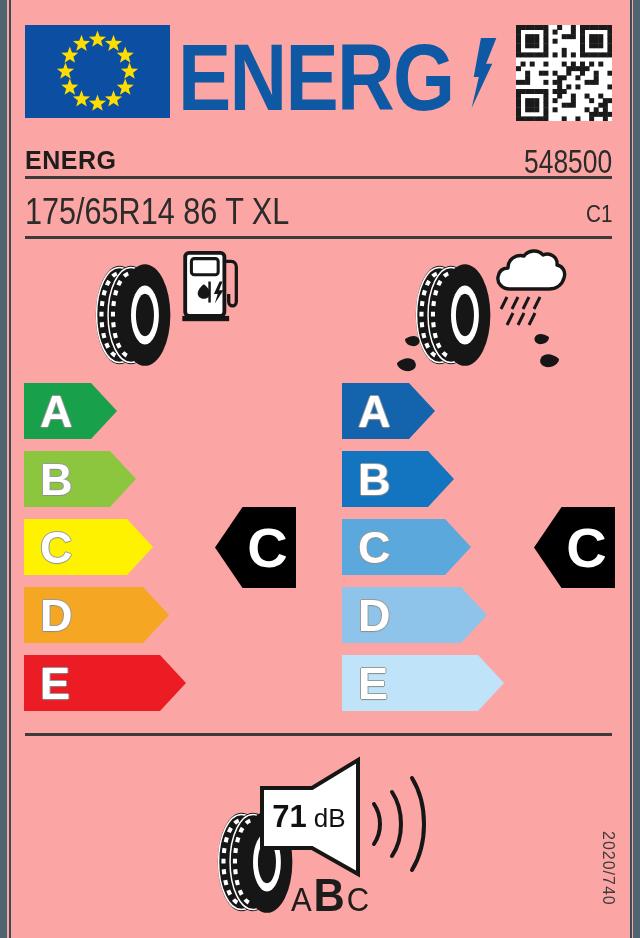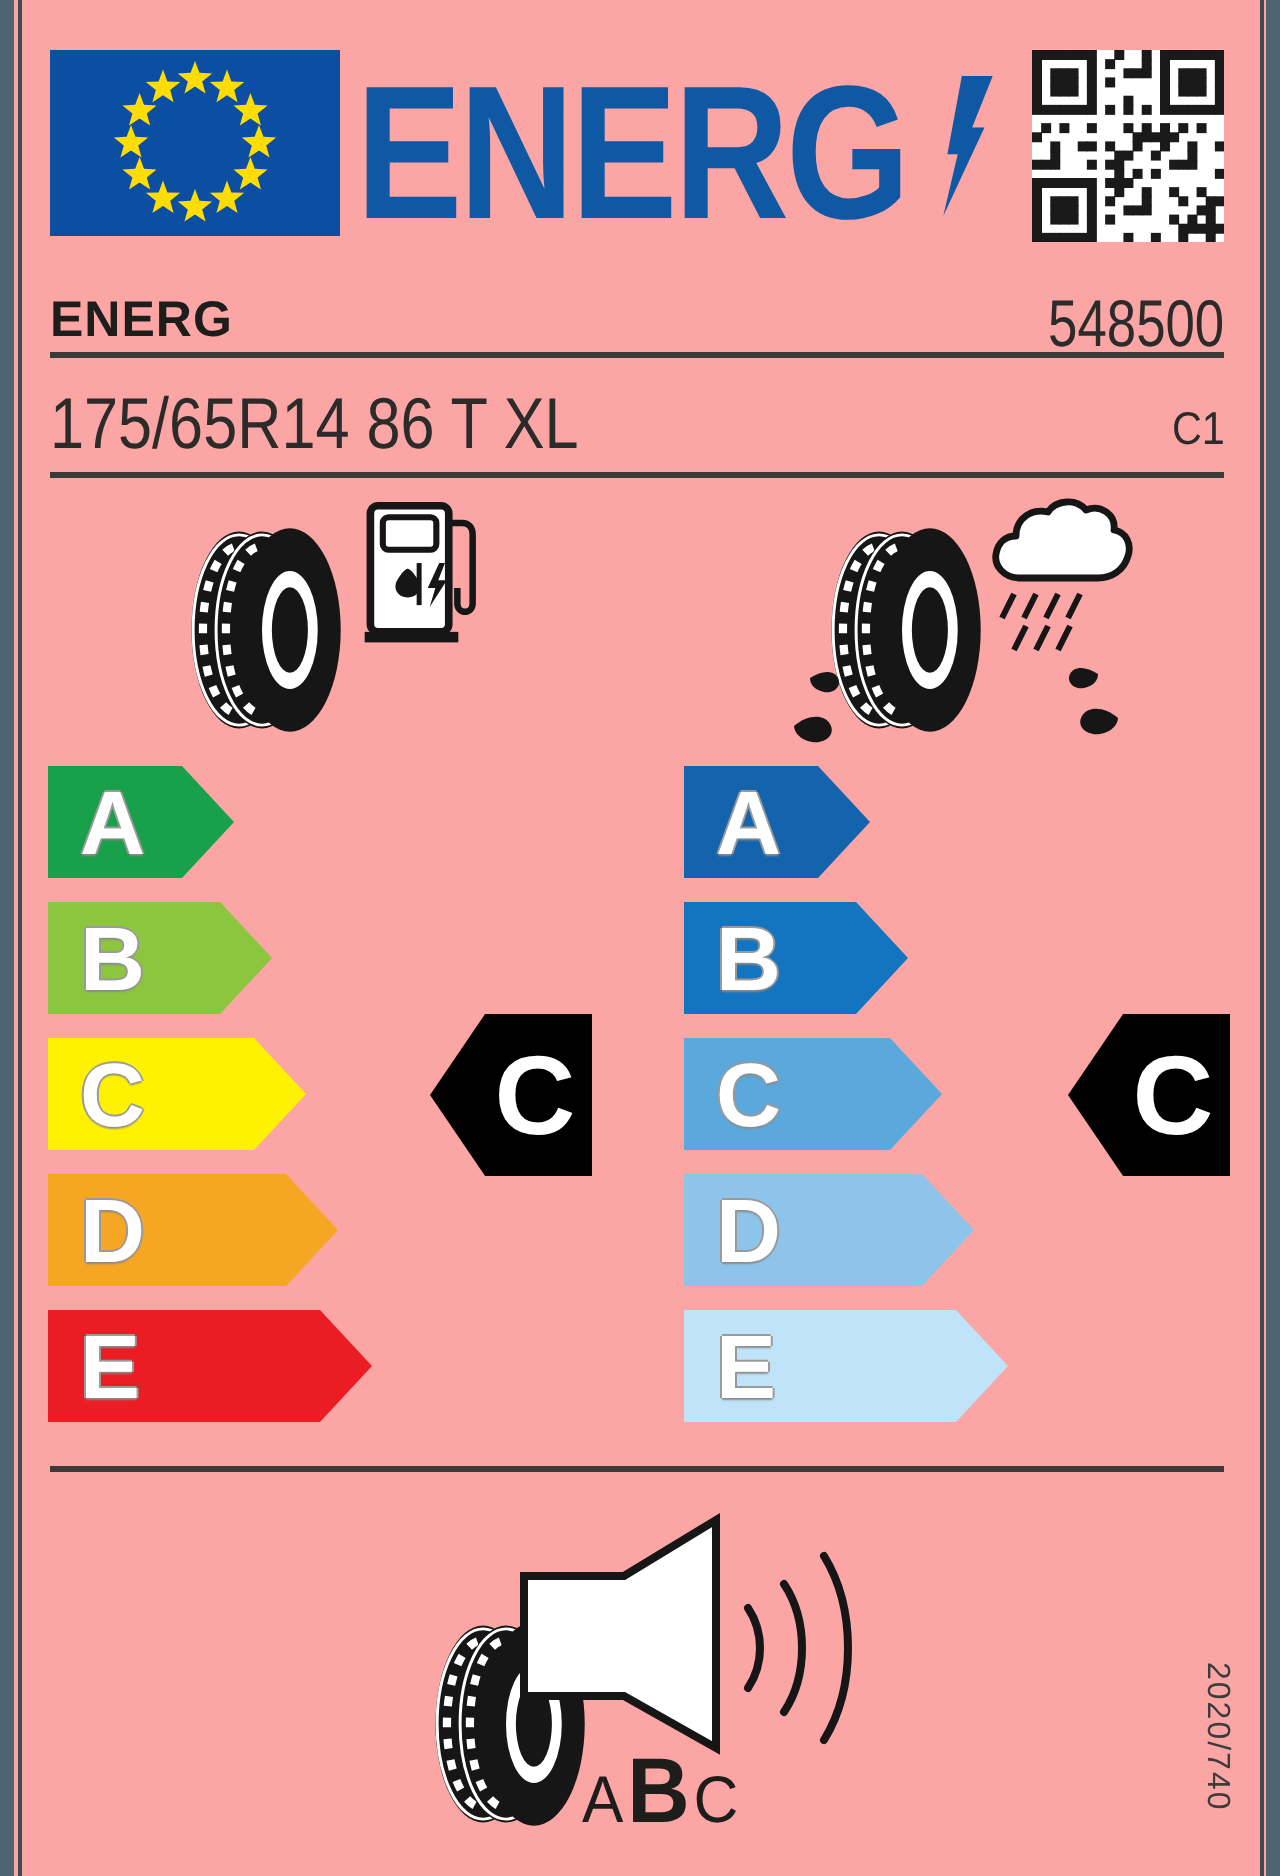--- a/index.html
+++ b/index.html
@@ -396,20 +396,24 @@
   <svg class="icon horn" viewBox="0 0 104 122">
     <polygon points="4,32 54,32 100,4 100,118 54,92 4,92" fill="#fff" stroke="#161616" stroke-width="4" stroke-linejoin="miter"></polygon>
   </svg>
   <svg class="icon noise-arcs" viewBox="0 0 64 120">
     <g fill="none" stroke="#161616" stroke-width="4" stroke-linecap="round">
       <path d="M6,40 C14,52 14,68 6,80"></path>
       <path d="M24,28 C36,46 36,74 24,92"></path>
       <path d="M44,14 C60,40 60,80 44,106"></path>
     </g>
   </svg>
+  <div class="noise-value">
+    <span class="num">71</span>
+    <span class="unit">dB</span>
+  </div>
   <div class="noise-classes">
     <span class="na">A</span>
     <span class="nb">B</span>
     <span class="nc">C</span>
   </div>
 
   <div class="regulation">2020/740</div>
 
 </div>
 

